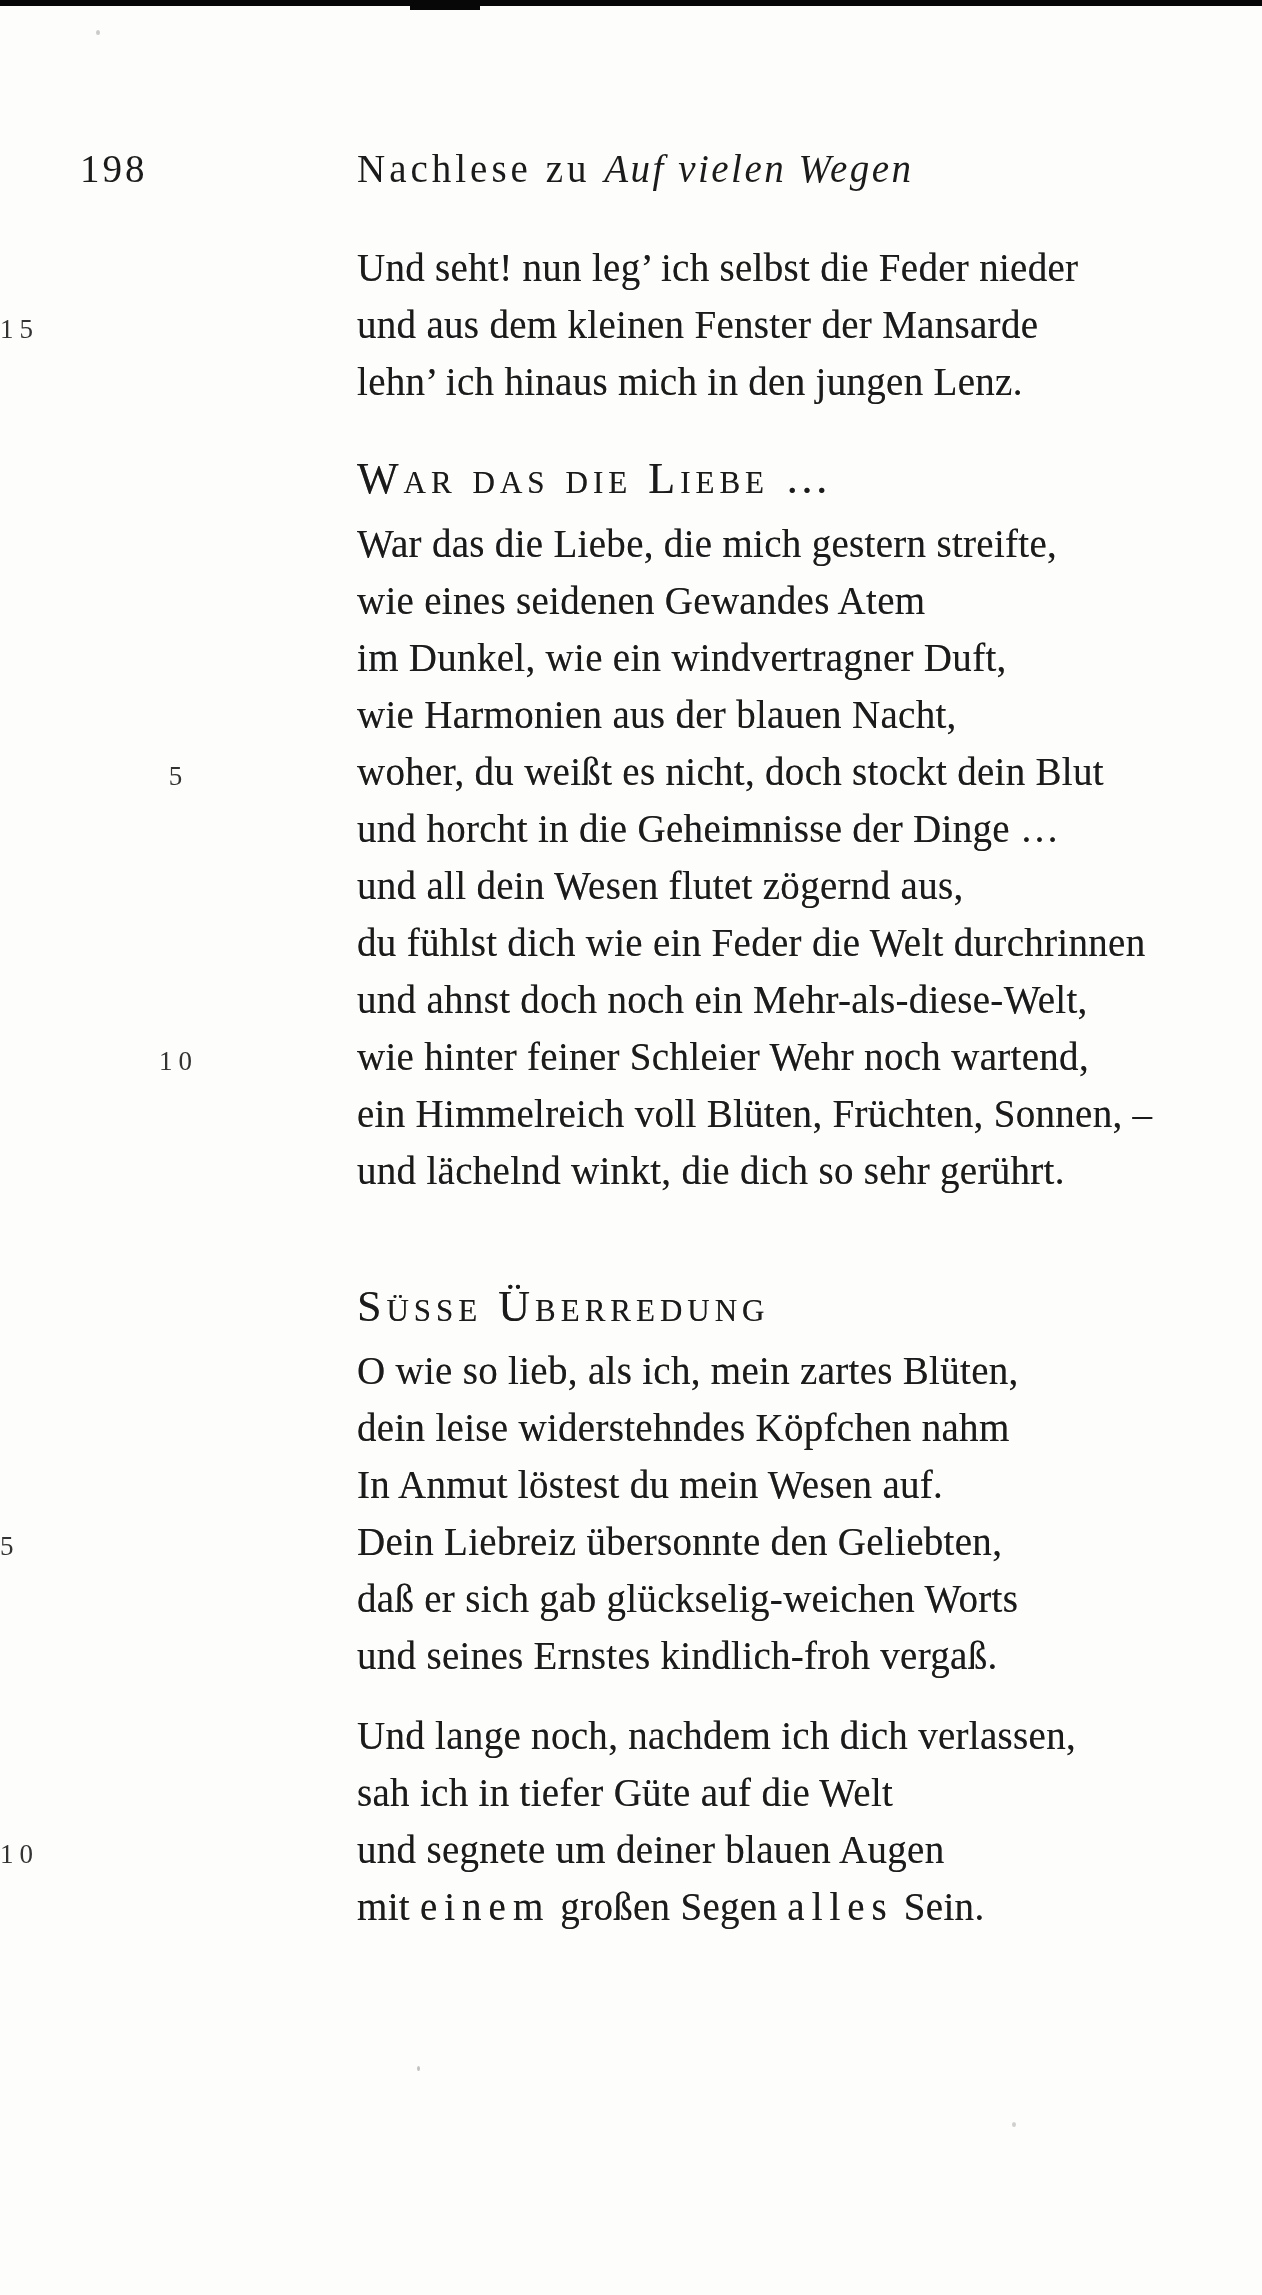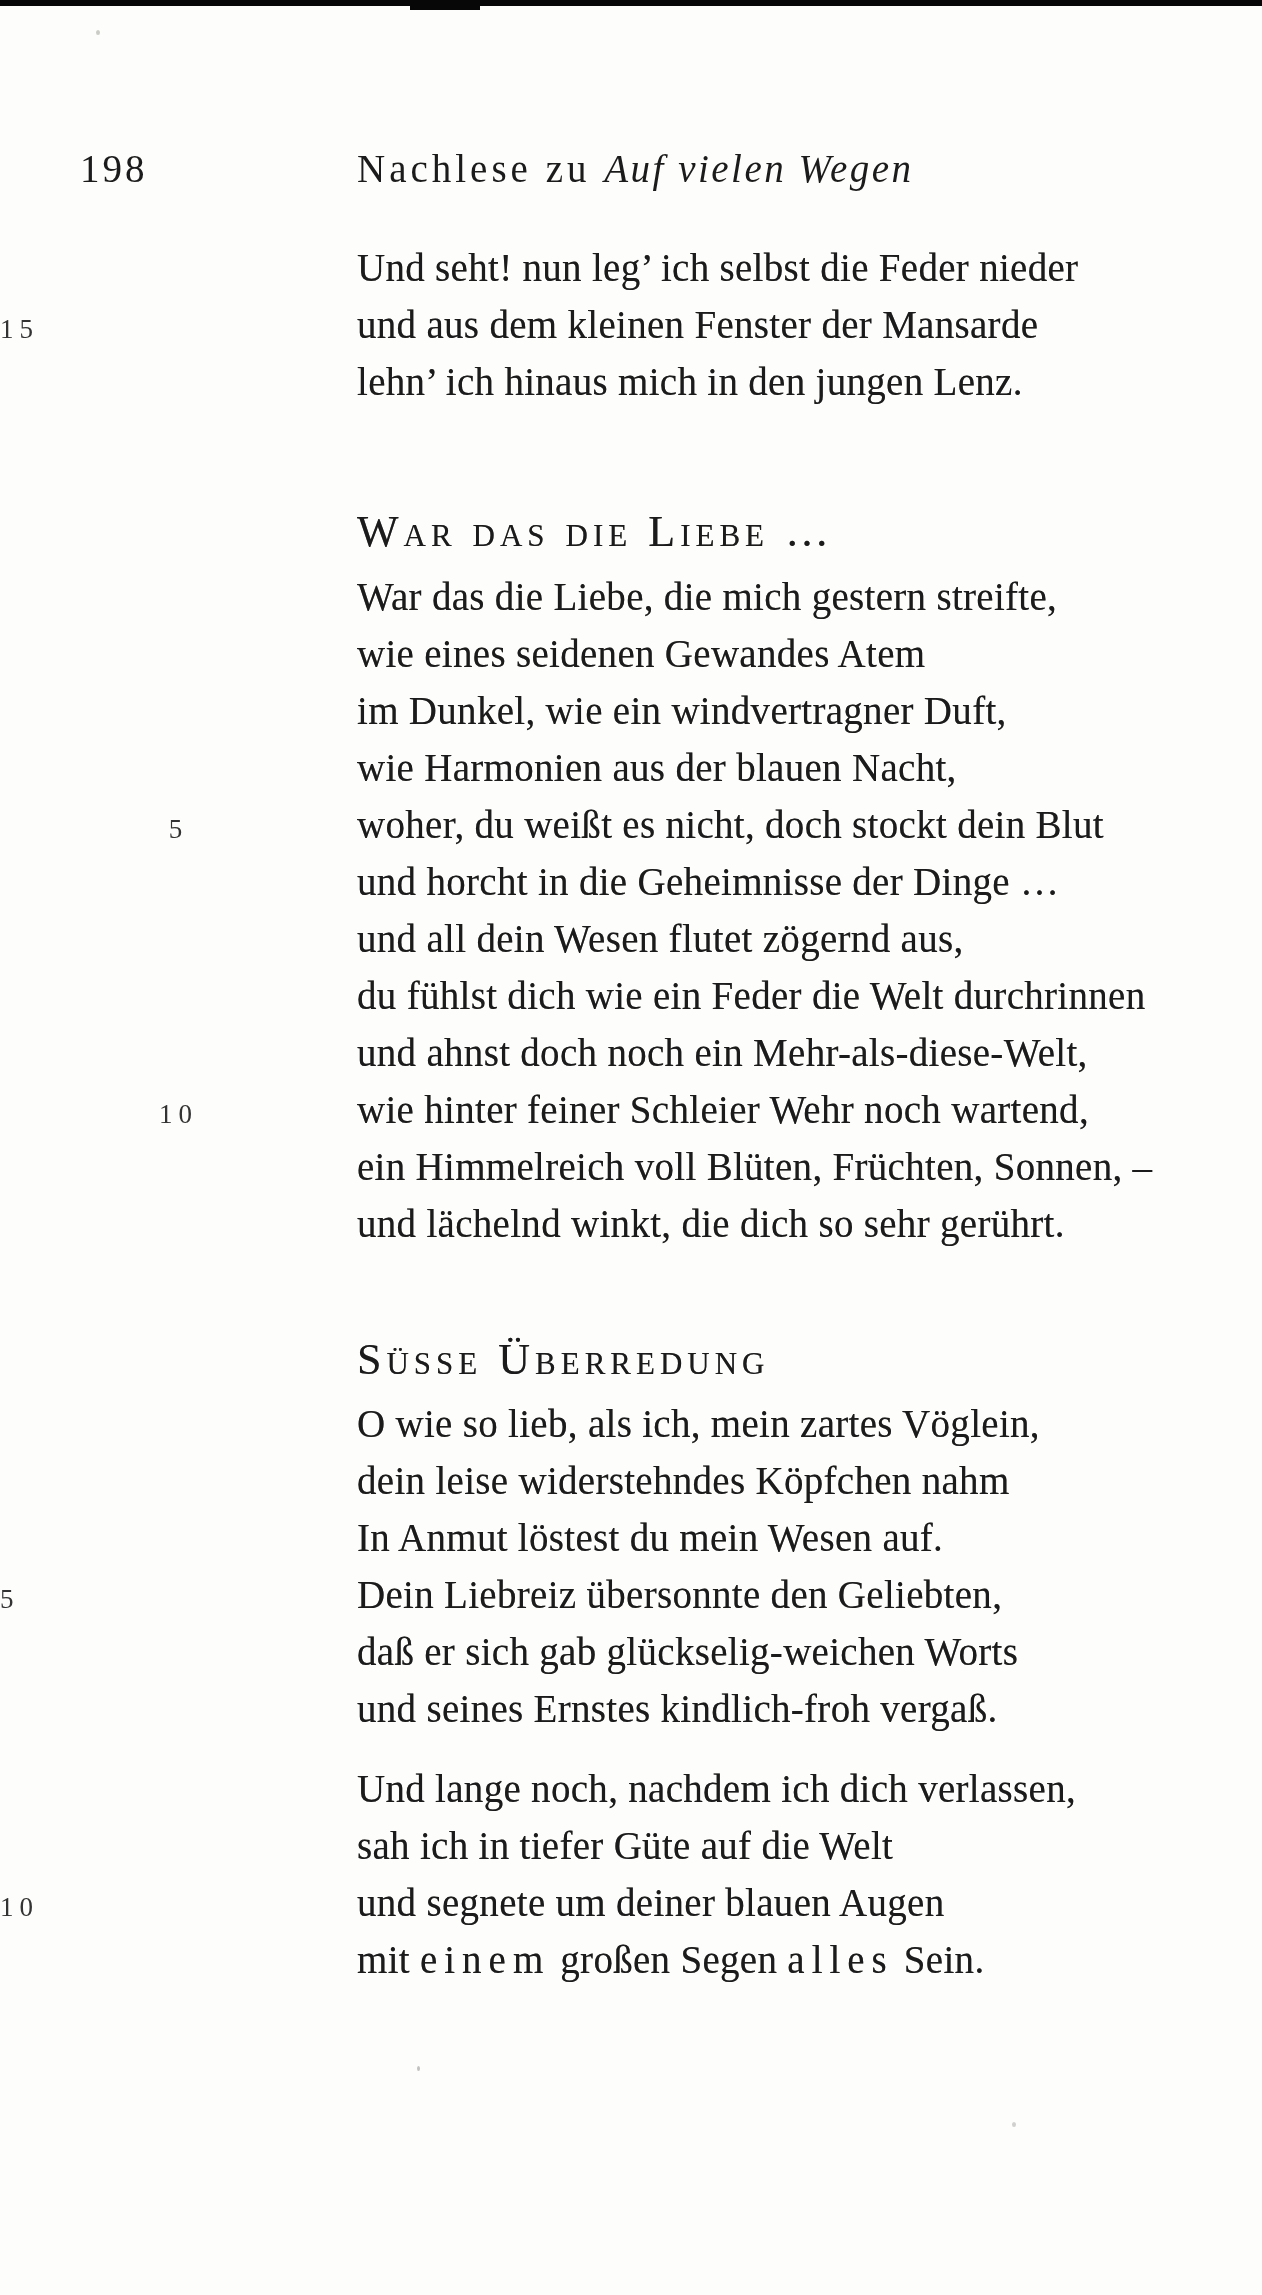--- a/index.html
+++ b/index.html
@@ -78,21 +78,21 @@
     margin-left: 357px;
     height: 57px;
     line-height: 57px;
     font-variant: small-caps;
     font-size: 44px;
     letter-spacing: 5px;
     text-shadow: 0 0 0.5px rgba(20,20,20,0.55);
     white-space: nowrap;
   }
   .sect-cont   { margin-top: 42px; }
-  .title-1     { margin-top: 93px; }
+  .title-1     { margin-top: 40px; }
   .sect-poem1  { margin-top: 8px; text-align: center;  }
   .title-2     { margin-top: 79px; }
   .sect-p2s1   { margin-top: 7px;  }
   .sect-p2s2   { margin-top: 23px; }
   .sperr { letter-spacing: 7px; }
   
   .speck {
     position: absolute;
     width: 4px; height: 5px;
     border-radius: 50%;
@@ -182,21 +182,21 @@
       <div class="row">
         <span class="ln"></span>
         <span class="lt">und lächelnd winkt, die dich so sehr gerührt.</span>
       </div>
     </section>
 
     <div class="poem-title title-2">Süsse Überredung</div>
     <section class="sect-p2s1">
       <div class="row">
         <span class="ln"></span>
-        <span class="lt">O wie so lieb, als ich, mein zartes Vöglein,</span>
+        <span class="lt">O wie so lieb, als ich, mein zartes Blüten,</span>
       </div>
       <div class="row">
         <span class="ln"></span>
         <span class="lt">dein leise widerstehndes Köpfchen nahm</span>
       </div>
       <div class="row">
         <span class="ln"></span>
         <span class="lt">In Anmut löstest du mein Wesen auf.</span>
       </div>
       <div class="row">

